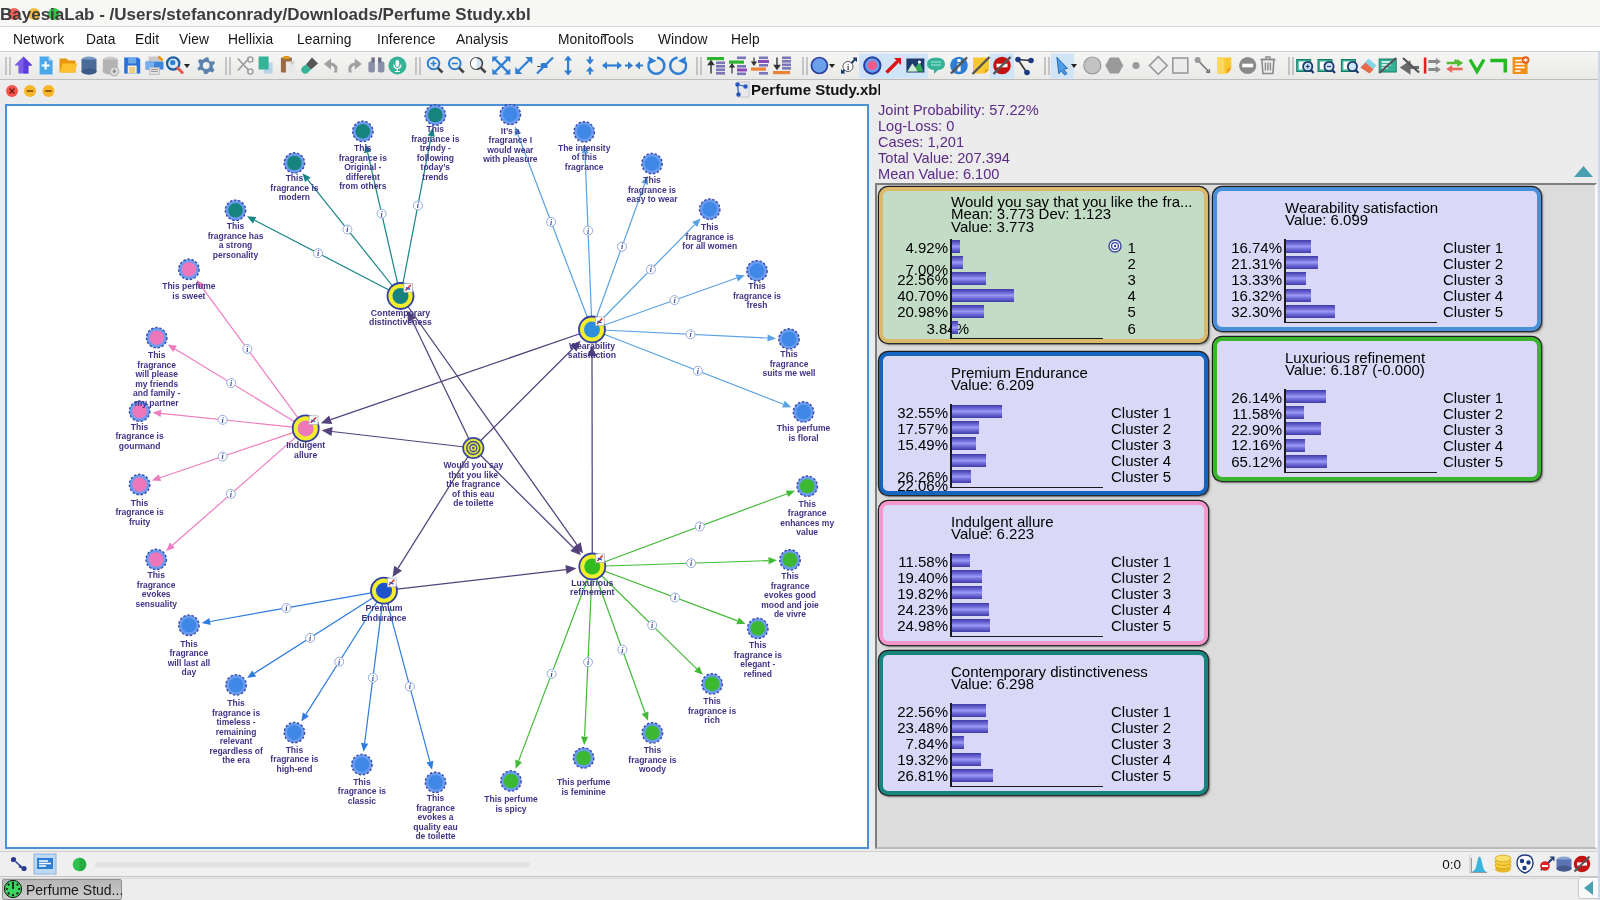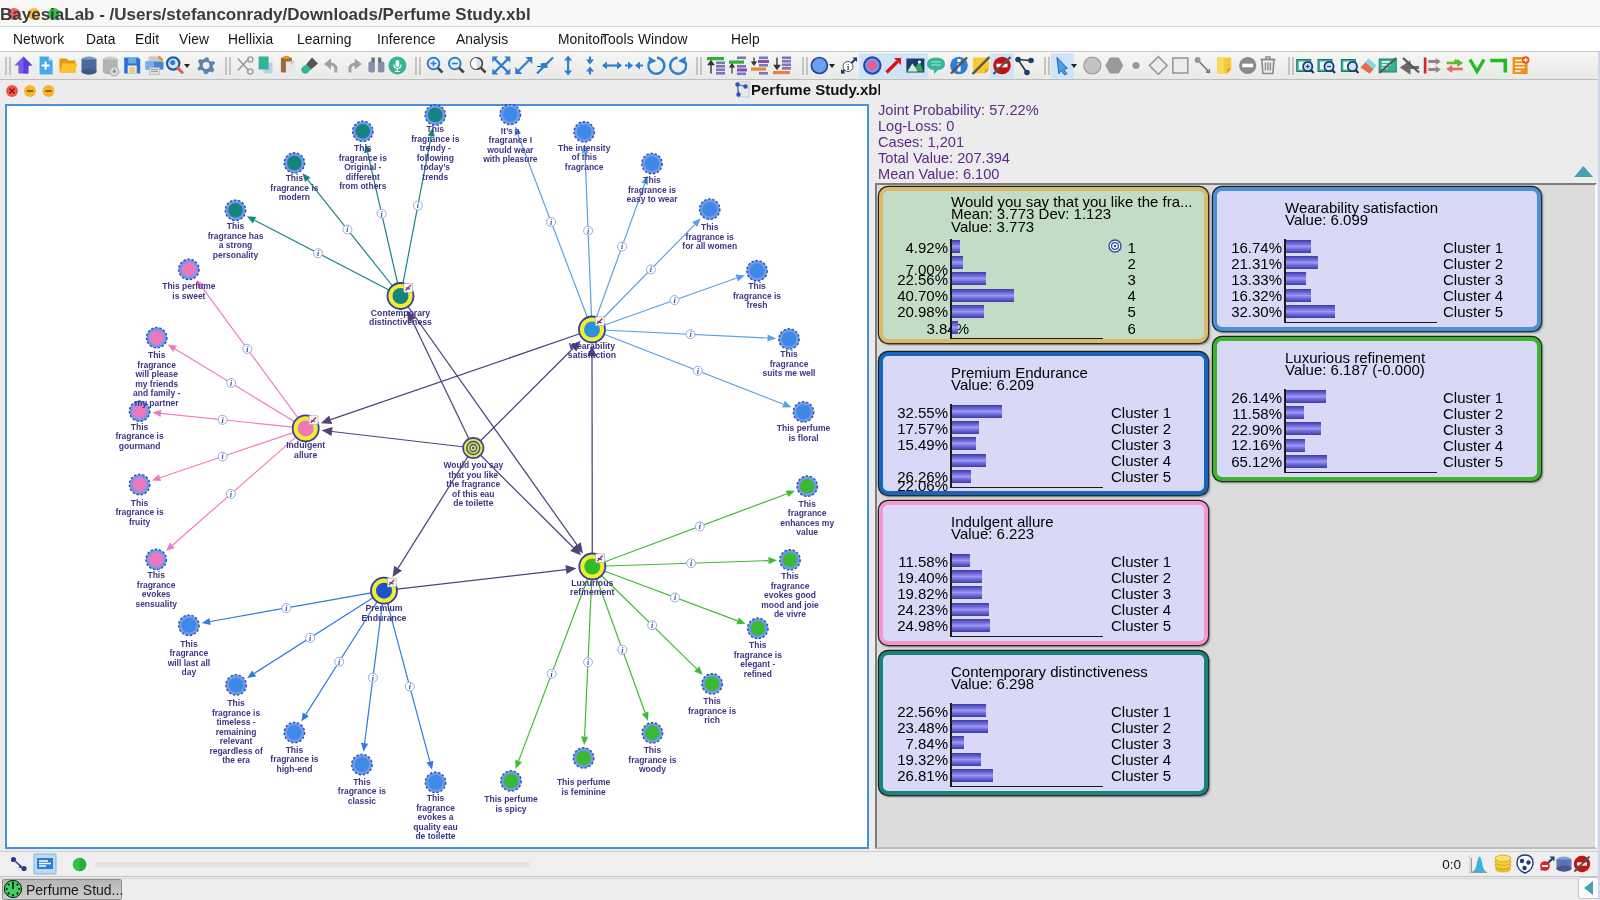--- a/index.html
+++ b/index.html
@@ -34,21 +34,21 @@
 <div class="abs mi" style="left:13px;">Network</div>
 <div class="abs mi" style="left:86px;">Data</div>
 <div class="abs mi" style="left:135px;">Edit</div>
 <div class="abs mi" style="left:179px;">View</div>
 <div class="abs mi" style="left:228px;">Hellixia</div>
 <div class="abs mi" style="left:297px;">Learning</div>
 <div class="abs mi" style="left:364px;margin-left:13px;">Inference</div>
 <div class="abs mi" style="left:456px;">Analysis</div>
 <div class="abs mi" style="left:558px;">Monitor</div>
 <div class="abs mi" style="left:601px;">Tools</div>
-<div class="abs mi" style="left:638px;">Window</div>
+<div class="abs mi" style="left:658px;">Window</div>
 <div class="abs mi" style="left:731px;">Help</div>
 <div class="abs toolbar"></div>
 <svg class="abs" style="left:0;top:52px;" width="1600" height="28" viewBox="0 0 1600 28">
 <rect x="859" y="1.5" width="26" height="25" fill="#cfe4f7"></rect>
 <rect x="884" y="1.5" width="44" height="25" fill="#cfe4f7"></rect>
 <rect x="990" y="1.5" width="24" height="25" fill="#cfe4f7"></rect>
 <rect x="1051" y="1.5" width="23" height="25" fill="#cfe4f7"></rect>
 <path d="M6 5 V23 M10 5 V23" stroke="#a8a8a8" stroke-width="1.2" fill="none"></path>
 <path d="M226 5 V23 M230 5 V23" stroke="#a8a8a8" stroke-width="1.2" fill="none"></path>
 <path d="M416 5 V23 M420 5 V23" stroke="#a8a8a8" stroke-width="1.2" fill="none"></path>

